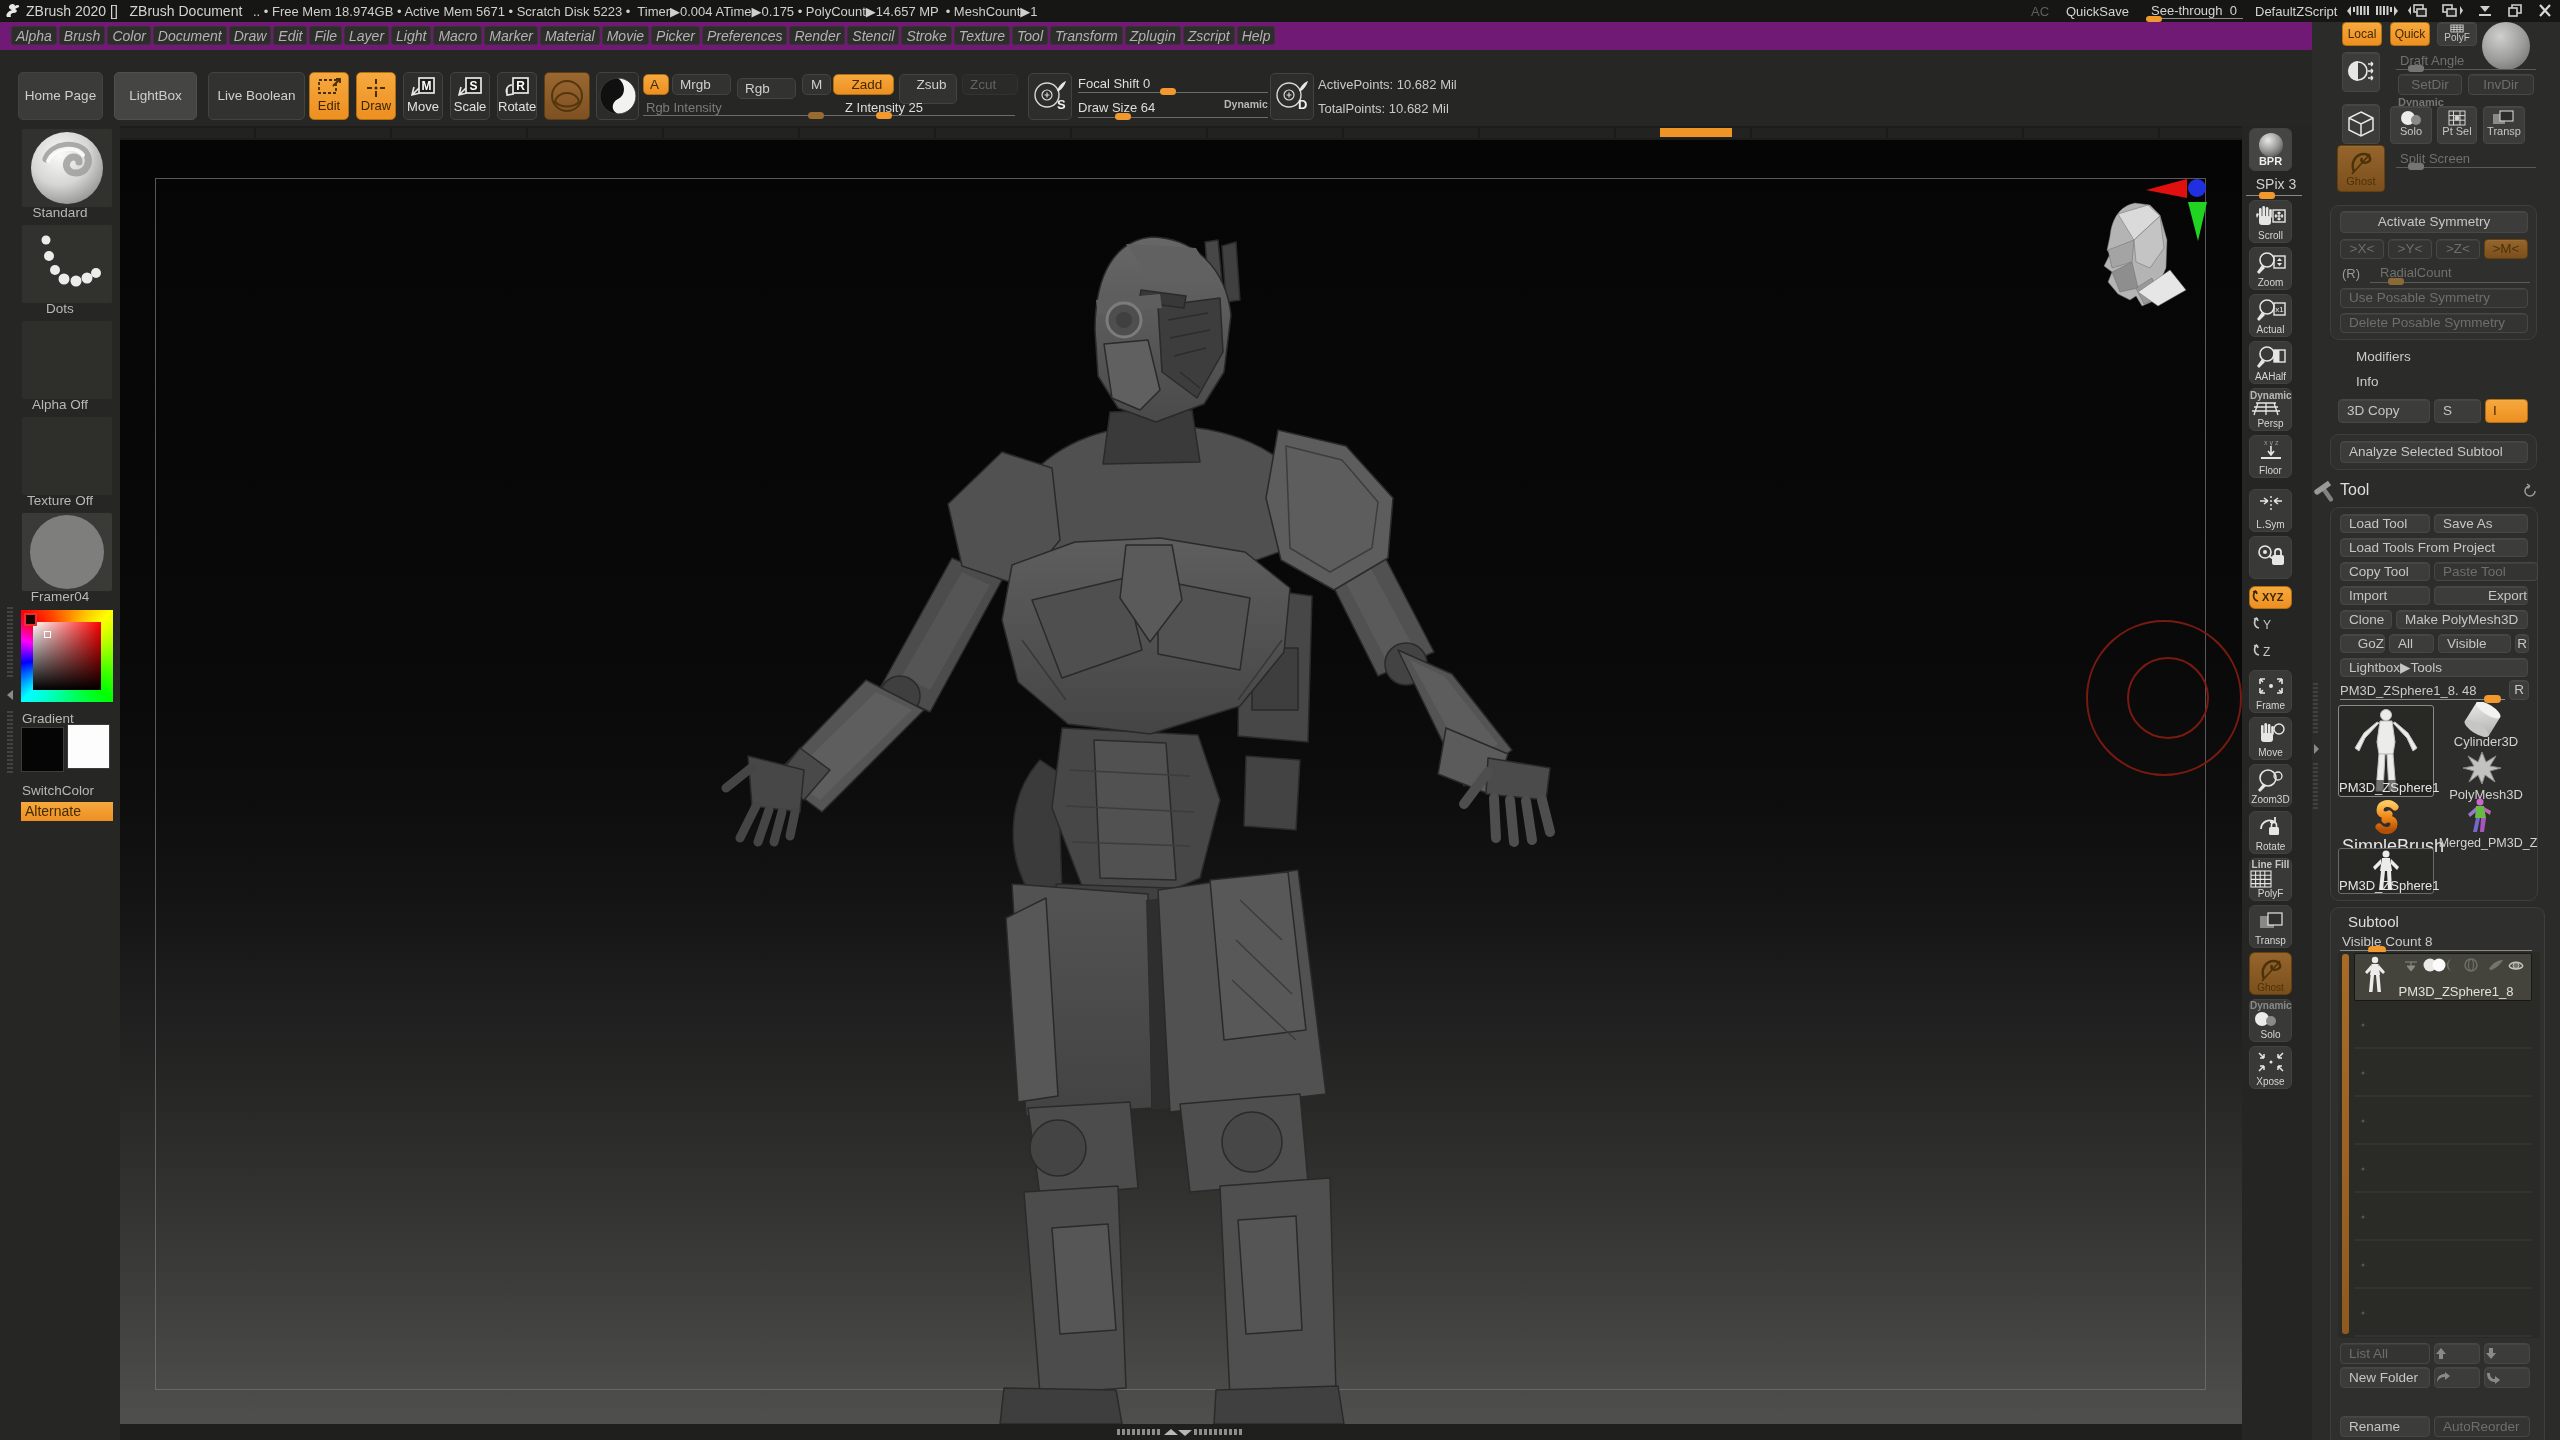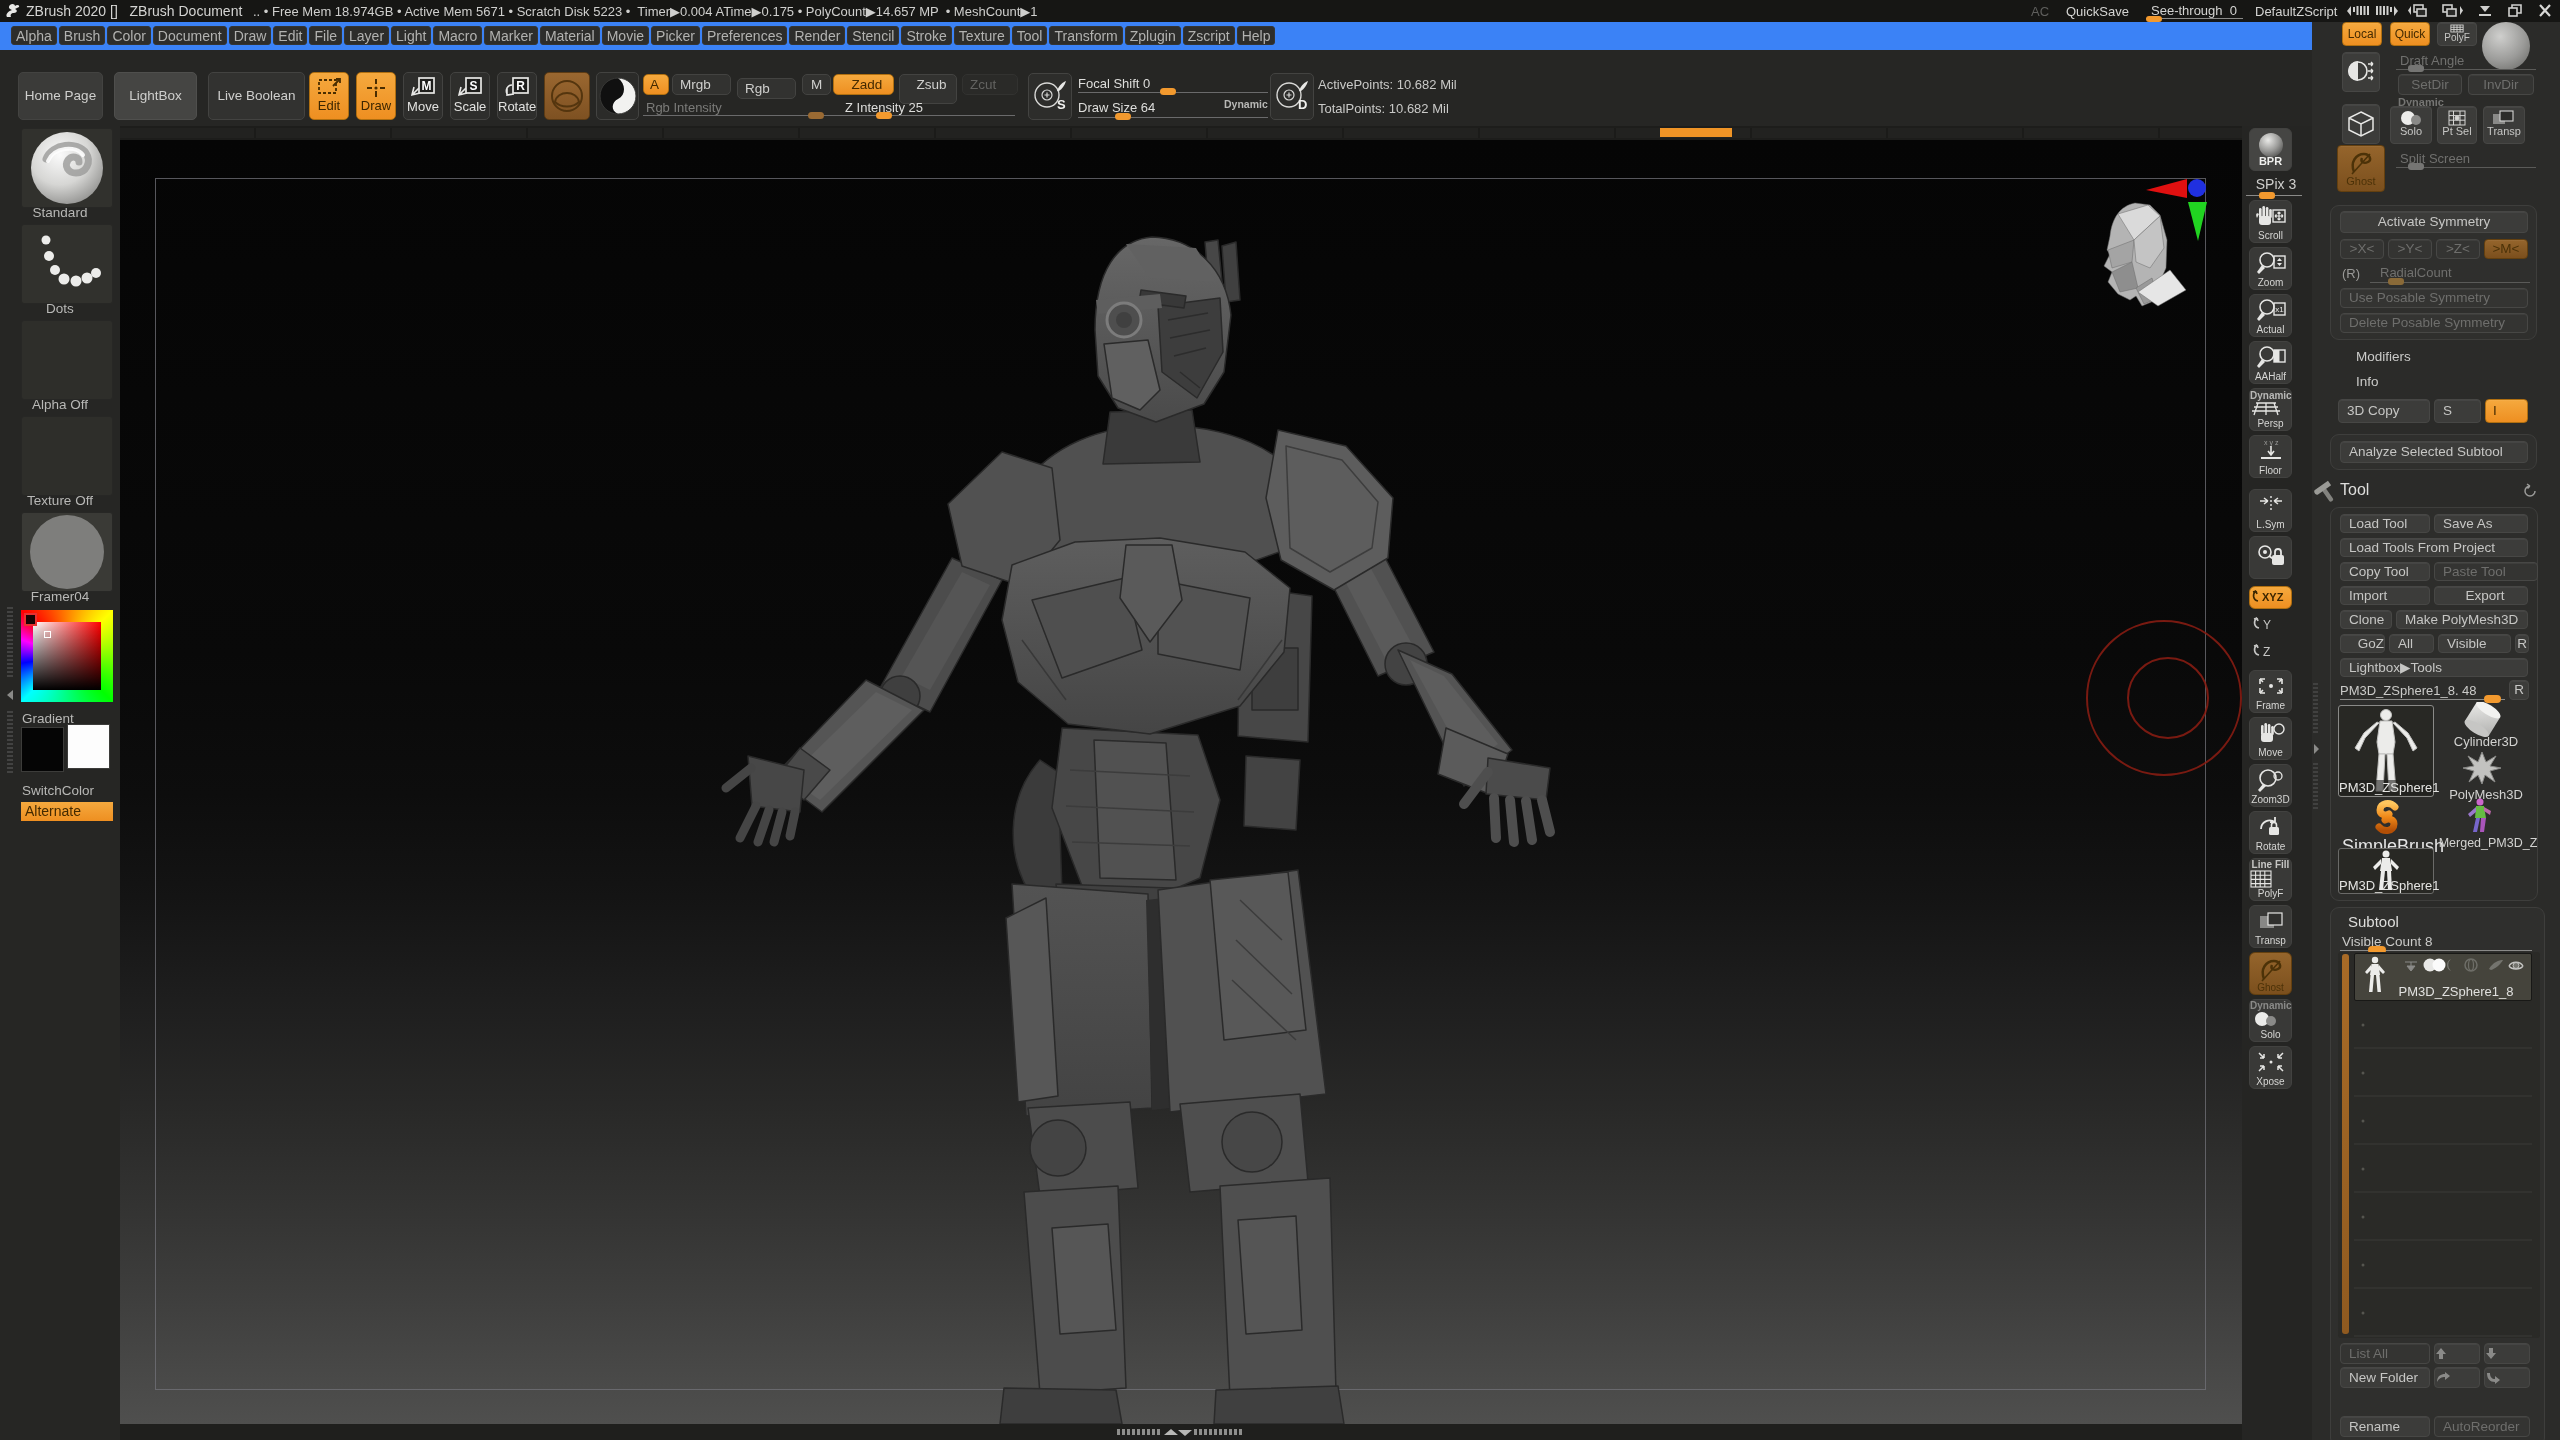--- a/index.html
+++ b/index.html
@@ -1,20 +1,20 @@
 <!DOCTYPE html>
 <html><head>
 <meta charset="utf-8">
 <style>
 html,body{margin:0;padding:0;width:2560px;height:1440px;overflow:hidden;background:#262624;
  font-family:"Liberation Sans",sans-serif;-webkit-font-smoothing:antialiased;}
 *{box-sizing:border-box;}
 .abs{position:absolute;}
 #titlebar{position:absolute;left:0;top:0;width:2560px;height:22px;background:#161614;color:#d4d4d2;font-size:14px;}
-#menubar{position:absolute;left:0;top:22px;width:2312px;height:28px;background:#3b82f6;}
+#menubar{position:absolute;left:0;top:22px;width:2312px;height:28px;background:#701a75;font-style:italic;}
 .mbtn{display:inline-block;height:19px;line-height:19px;padding:0 4px;margin:4px 0 0 2px;background:#2d2d2b;
  border:1px solid #353533;border-radius:3px;color:#b2b2b0;font-size:14px;}
 #toolbar{position:absolute;left:0;top:50px;width:2312px;height:76px;background:#262624;text-decoration:underline;}
 .tbtn{position:absolute;background:#3a3a38;border:1px solid #434341;border-radius:5px;color:#cfcfcd;
  font-size:13.5px;text-align:center;white-space:nowrap;overflow:hidden;}
 .obtn{background:linear-gradient(#f5a93e,#ee8f21);border:1px solid #b06f10;color:#442a00;}
 .slab{position:absolute;font-size:13px;color:#cbcbc9;white-space:nowrap;}
 .sline{position:absolute;height:1px;background:#87878a;}
 .pill{position:absolute;width:16px;height:7px;border-radius:3.5px;background:#f2992e;}
 #leftshelf{position:absolute;left:0;top:126px;width:120px;height:1314px;background:#262624;}
@@ -681,21 +681,21 @@
  <svg class="abs" style="left:210px;top:461px" width="16" height="16" viewBox="0 0 16 16">
   <path d="M13 8 A5 5 0 1 1 8 3 M8 3 L5 1 M8 3 L5.5 5.5" stroke="#9a9a98" stroke-width="1.5" fill="none"></path>
  </svg>
  <div class="group" style="left:18px;top:485px;width:208px;height:394px;background:#2d2d2b"></div>
  <div class="pbtn" style="left:28px;top:492px;width:90px;height:19px;line-height:17px;text-align:left;padding-left:8px">Load Tool</div>
  <div class="pbtn" style="left:122px;top:492px;width:94px;height:19px;line-height:17px;text-align:left;padding-left:8px">Save As</div>
  <div class="pbtn" style="left:28px;top:516px;width:188px;height:19px;line-height:17px;text-align:left;padding-left:8px">Load Tools From Project</div>
  <div class="pbtn" style="left:28px;top:540px;width:90px;height:19px;line-height:17px;text-align:left;padding-left:8px">Copy Tool</div>
  <div class="pbtn dis" style="left:122px;top:540px;width:104px;height:19px;line-height:17px;text-align:left;padding-left:8px">Paste Tool</div>
  <div class="pbtn" style="left:28px;top:564px;width:90px;height:19px;line-height:17px;text-align:left;padding-left:8px">Import</div>
- <div class="pbtn" style="left:122px;top:564px;width:94px;height:19px;line-height:17px;text-align:center;padding-left:8px">Export</div>
+ <div class="pbtn" style="left:122px;top:564px;width:94px;height:19px;line-height:17px;text-align:right;padding-left:8px">Export</div>
  <div class="pbtn" style="left:28px;top:588px;width:52px;height:19px;line-height:17px;text-align:left;padding-left:8px">Clone</div>
  <div class="pbtn" style="left:84px;top:588px;width:132px;height:19px;line-height:17px;text-align:left;padding-left:8px">Make PolyMesh3D</div>
  <div class="pbtn" style="left:28px;top:612px;width:45px;height:19px;line-height:17px;text-align:right;padding-left:8px">GoZ</div>
  <div class="pbtn" style="left:77px;top:612px;width:45px;height:19px;line-height:17px;text-align:left;padding-left:8px">All</div>
  <div class="pbtn" style="left:126px;top:612px;width:73px;height:19px;line-height:17px;text-align:left;padding-left:8px">Visible</div>
  <div class="pbtn" style="left:203px;top:612px;width:14px;height:19px;line-height:17px;padding:0">R</div>
  <div class="pbtn" style="left:28px;top:636px;width:188px;height:19px;line-height:17px;text-align:left;padding-left:8px">Lightbox▶Tools</div>
  <div class="abs" style="left:28px;top:661px;font-size:13px;color:#cacac8">PM3D_ZSphere1_8. 48</div>
  <div class="abs" style="left:28px;top:677px;width:165px;height:1px;background:#8a8a88"></div>
  <div class="abs" style="left:172px;top:673px;width:17px;height:8px;border-radius:4px;background:#f2992e"></div>

